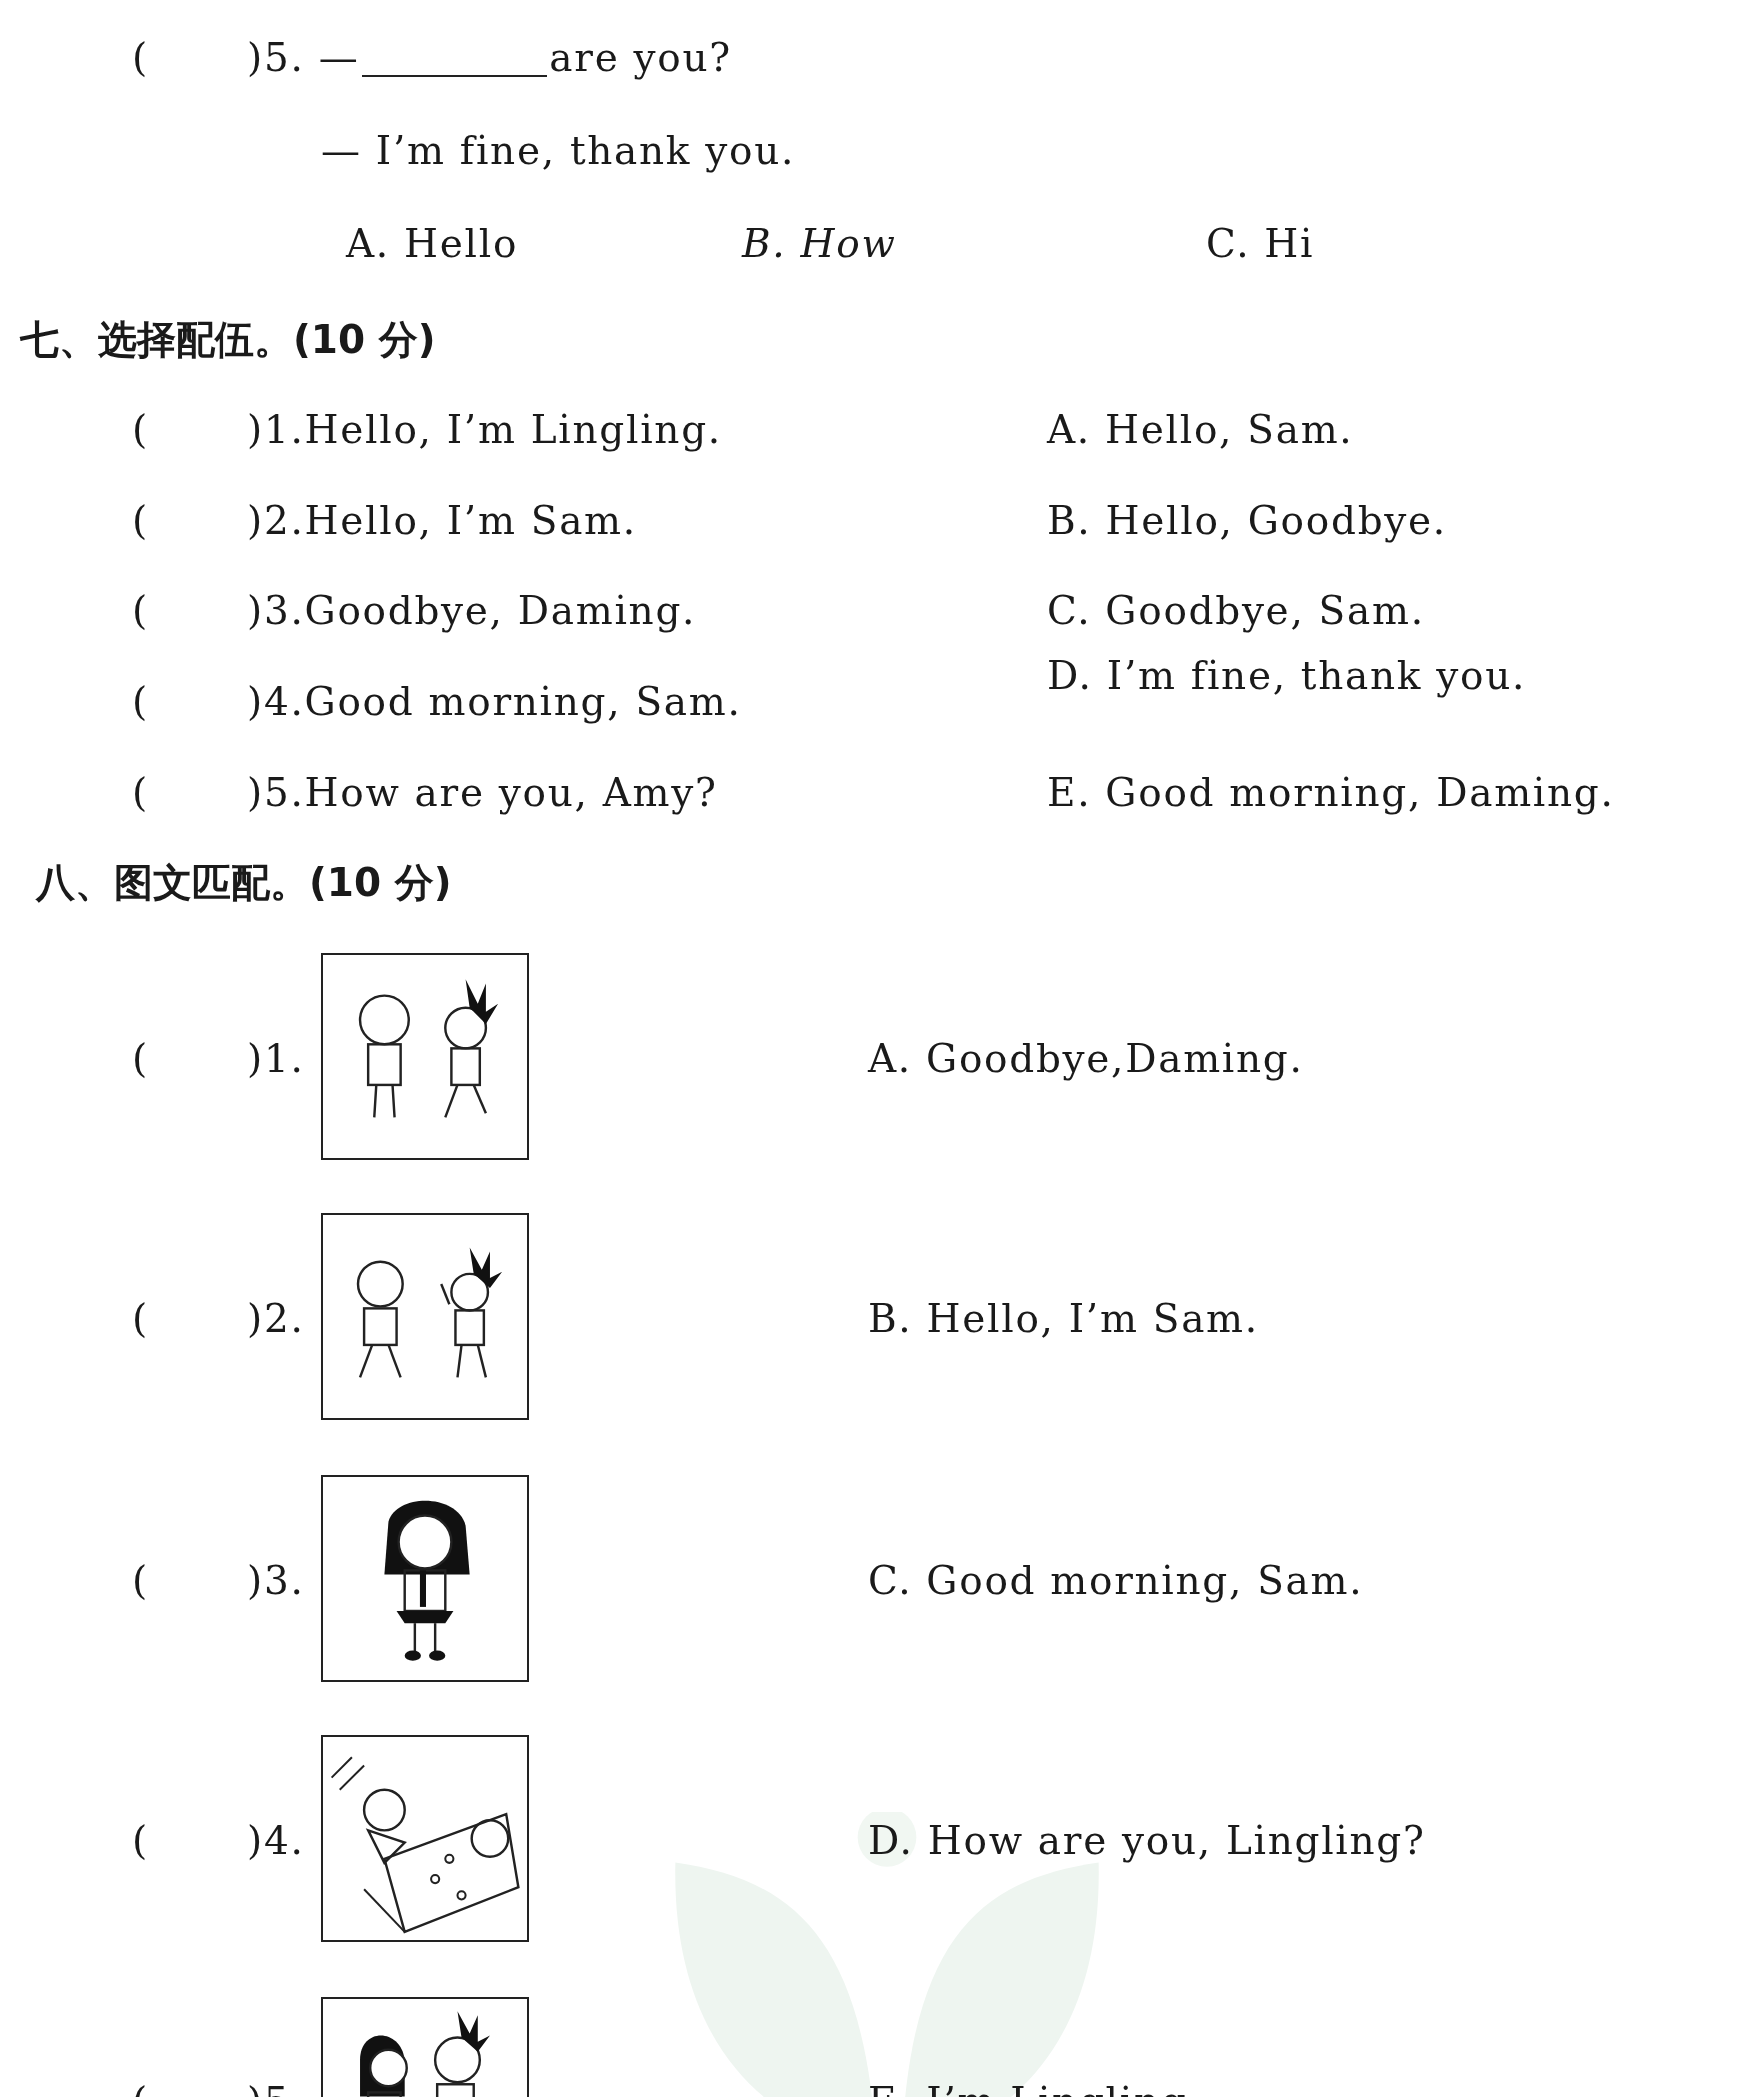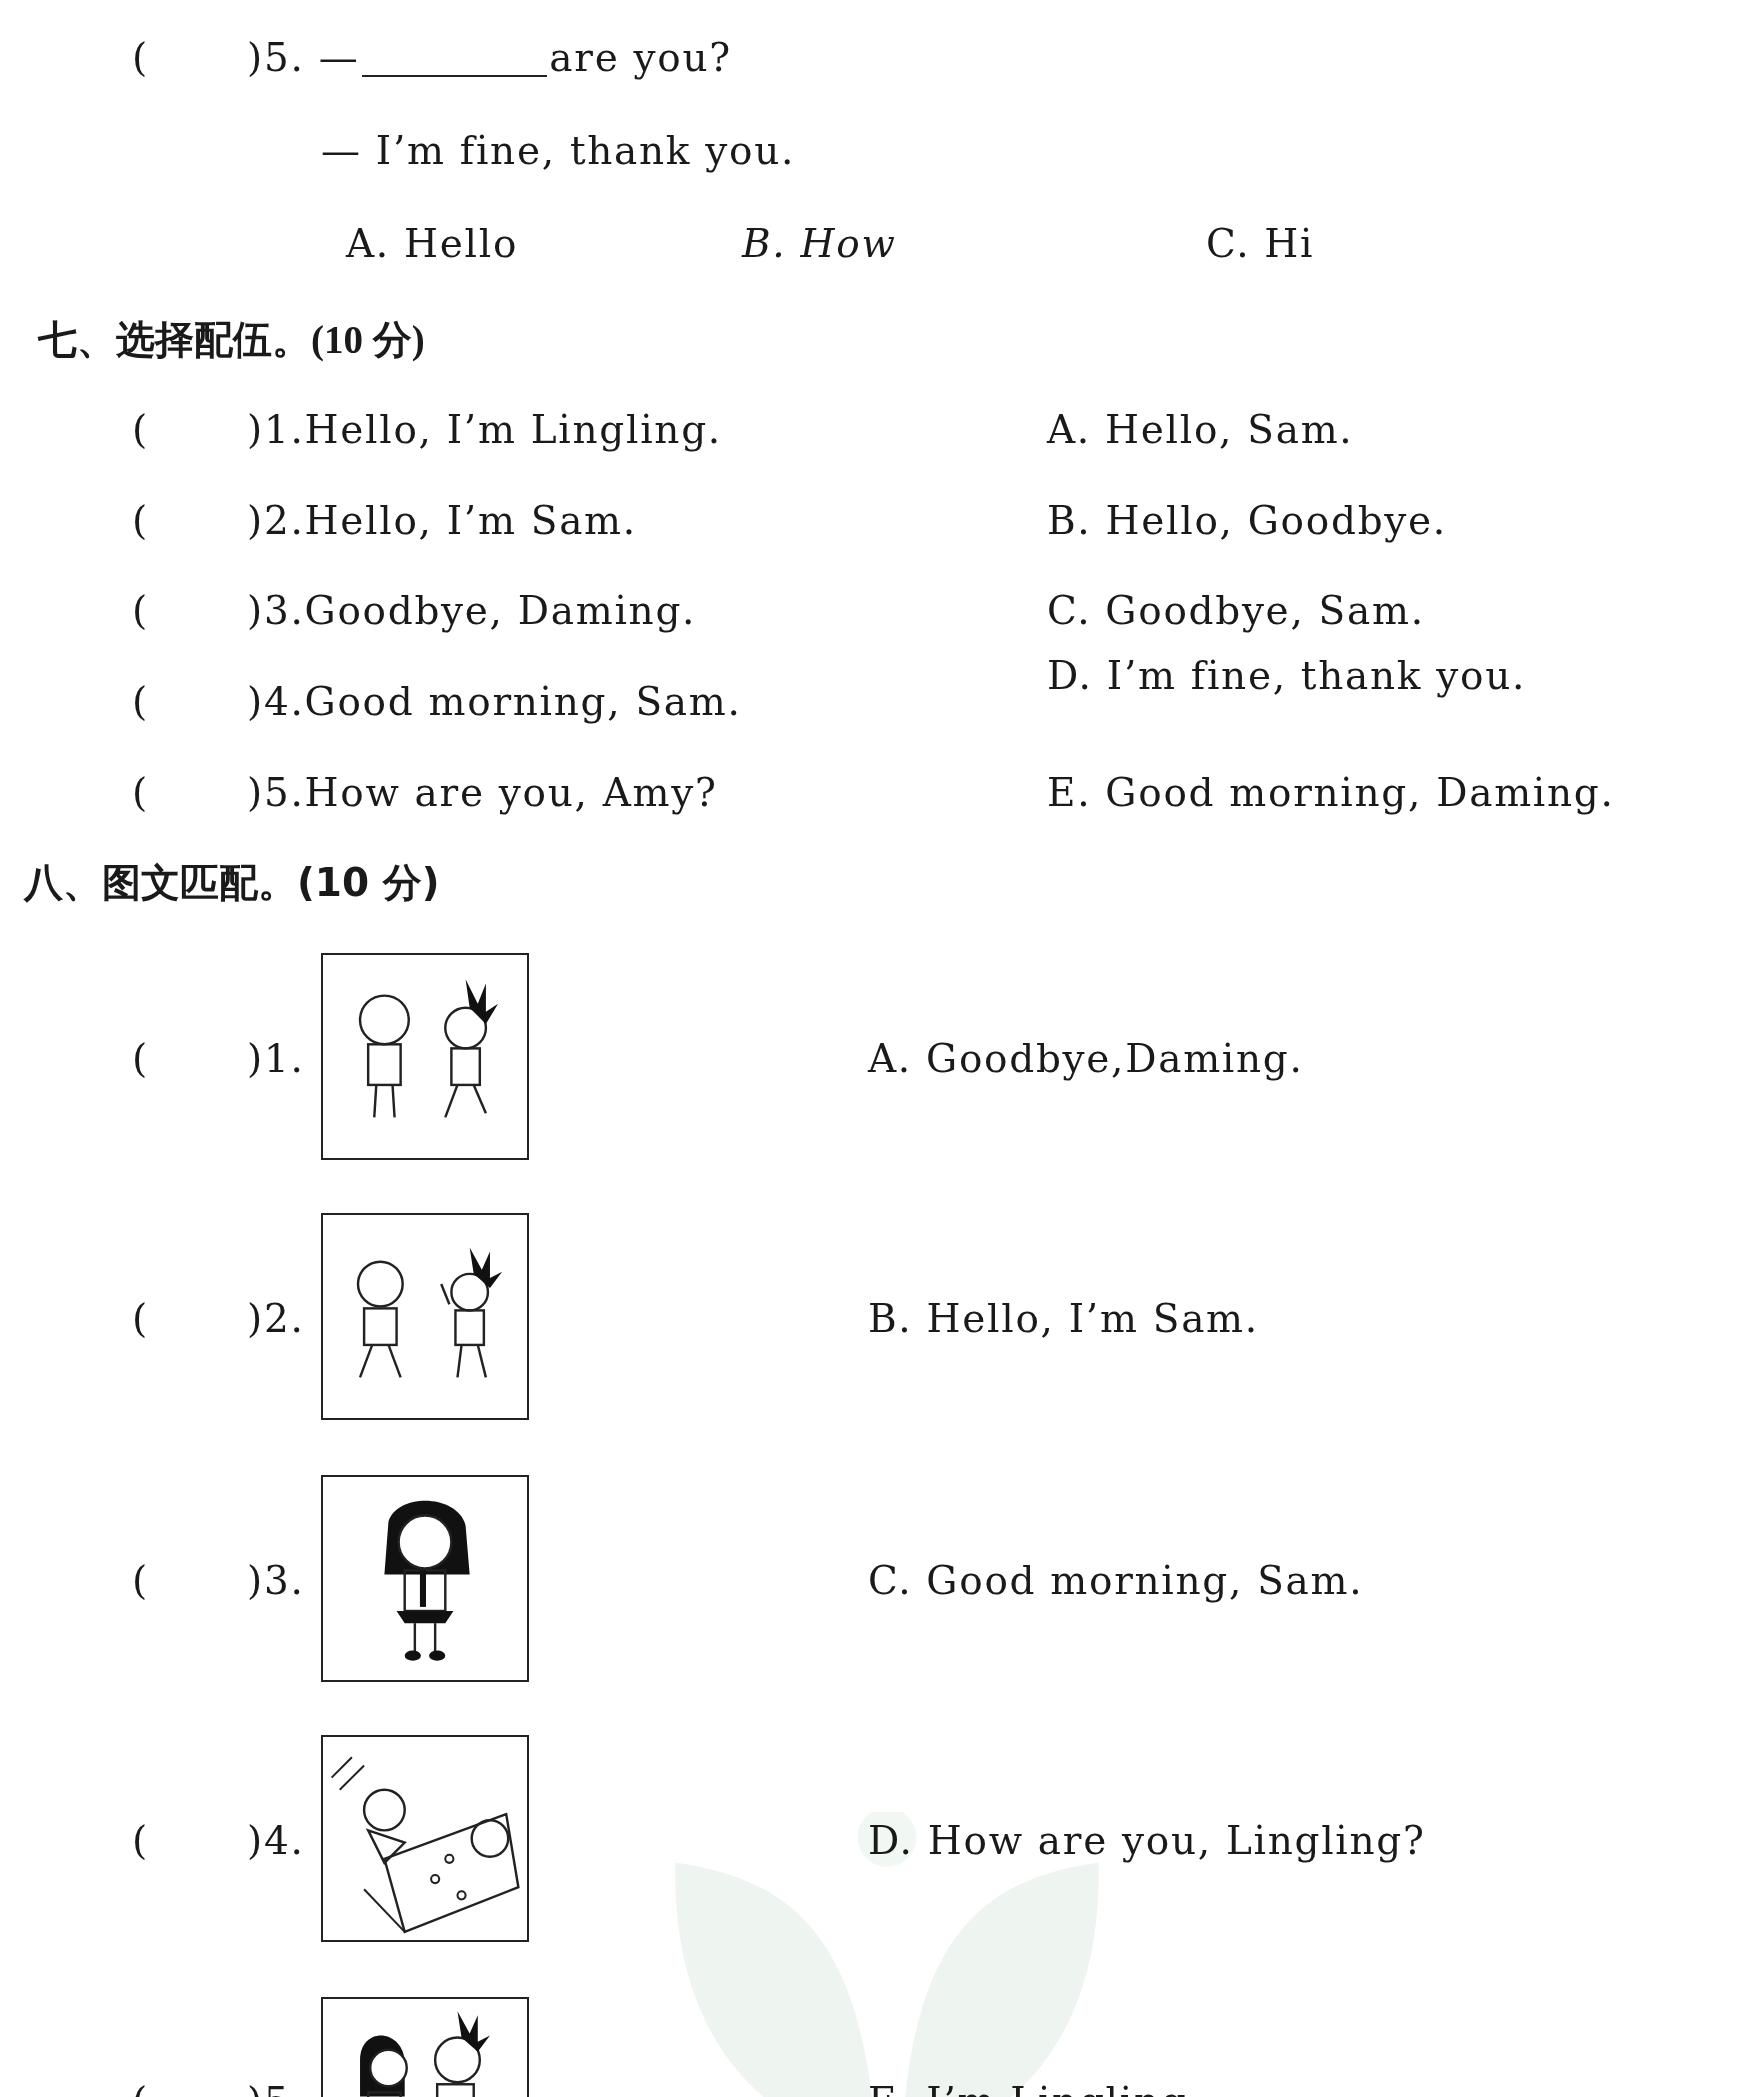--- a/index.html
+++ b/index.html
@@ -30,21 +30,21 @@
   <div class="abs en" style="left:247px; top:38px;">
     <span>)</span><span>5.</span>
     <span>—</span><span class="blank"></span><span>are you?</span>
   </div>
   <div class="abs en" style="left:321px; top:131px;">— I’m fine, thank you.</div>
   <div class="abs en" style="left:321px; top:224px;margin-left:25px;">A. Hello</div>
   <div class="abs en" style="left:742px; top:224px;font-style:italic;">B. How</div>
   <div class="abs en" style="left:1206px; top:224px;">C. Hi</div>
 </div>
 
-<div class="abs zh" style="left:38px; top:320px;font-family:Liberation Serif, serif;">七、选择配伍。(10 分)</div>
+<div class="abs zh" style="left:20px; top:320px;">七、选择配伍。(10 分)</div>
 
 <div>
   <div class="abs paren" style="left:132px; top:410px;">(</div>
   <div class="abs en" style="left:247px; top:410px;"><span>)</span><span>1.</span><span>Hello, I’m Lingling.</span></div>
   <div class="abs en" style="left:1047px; top:410px;">A. Hello, Sam.</div>
 </div>
 <div>
   <div class="abs paren" style="left:132px; top:501px;">(</div>
   <div class="abs en" style="left:247px; top:501px;"><span>)</span><span>2.</span><span>Hello, I’m Sam.</span></div>
   <div class="abs en" style="left:1047px; top:501px;">B. Hello, Goodbye.</div>
@@ -58,21 +58,21 @@
   <div class="abs paren" style="left:132px; top:682px;">(</div>
   <div class="abs en" style="left:247px; top:682px;"><span>)</span><span>4.</span><span>Good morning, Sam.</span></div>
   <div class="abs en" style="left:1047px; top:656px;">D. I’m fine, thank you.</div>
 </div>
 <div>
   <div class="abs paren" style="left:132px; top:773px;">(</div>
   <div class="abs en" style="left:247px; top:773px;"><span>)</span><span>5.</span><span>How are you, Amy?</span></div>
   <div class="abs en" style="left:1047px; top:773px;text-align:right;">E. Good morning, Daming.</div>
 </div>
 
-<div class="abs zh" style="left:24px; top:863px;">八、图文匹配。(10 分)</div>
+<div class="abs zh" style="left:36px; top:863px;">八、图文匹配。(10 分)</div>
 
 <div>
   <div class="abs paren" style="left:132px; top:1039px;">(</div>
   <div class="abs en" style="left:247px; top:1039px;"><span>)</span><span>1.</span></div>
   <div class="frame" style="left:321px; top:953px;">
     <svg viewBox="0 0 100 100">
       <circle cx="30" cy="32" r="12" fill="none" stroke="#222" stroke-width="1.2"></circle>
       <rect x="22" y="44" width="16" height="20" fill="none" stroke="#222" stroke-width="1.2"></rect>
       <line x1="26" y1="64" x2="25" y2="80" stroke="#222" stroke-width="1.2"></line>
         <line x1="34" y1="64" x2="35" y2="80" stroke="#222" stroke-width="1.2"></line>

